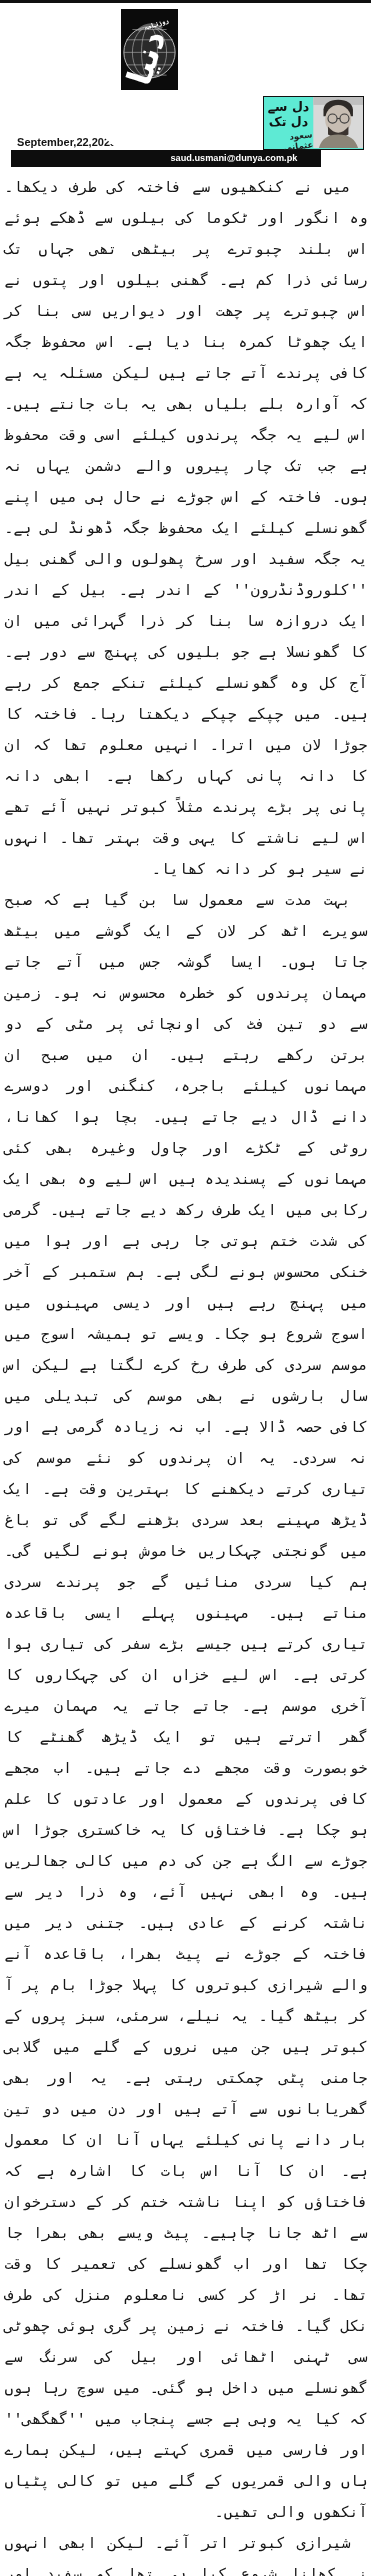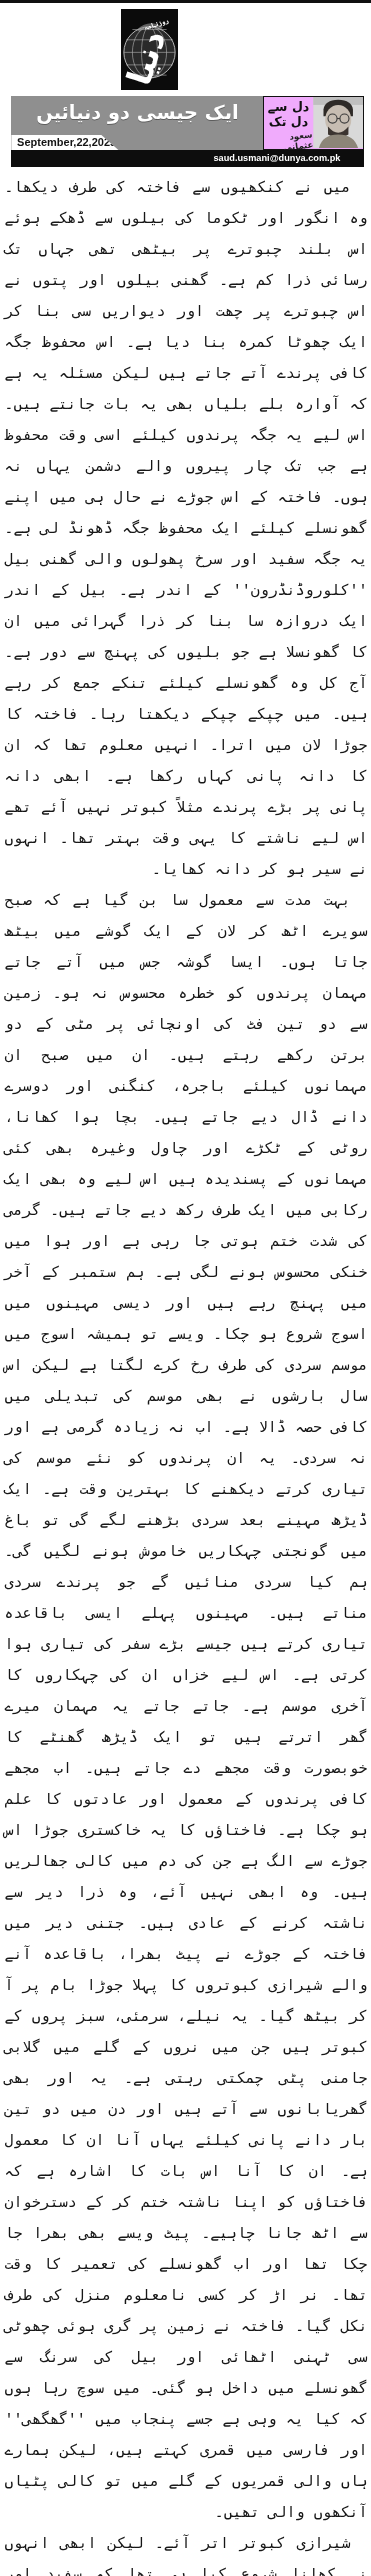--- a/index.html
+++ b/index.html
@@ -13,32 +13,32 @@
 
   
   .title-bar{position:absolute;left:11.4px;top:96px;width:252px;height:54px;background:#8f8f8f;}
   .article-title{position:absolute;left:0;top:4.6px;width:100%;text-align:center;color:#ffffff;
         font-size:19.4px;font-weight:bold;direction:rtl;font-family:"DejaVu Sans",sans-serif;
         text-shadow:0 0.6px 0.6px rgba(0,0,0,.35);}
   .date-strip{position:absolute;left:11.4px;top:135px;width:109px;height:15px;background:#ffffff;
         clip-path:polygon(0 0,90px 0,107px 15px,0 15px);}
   .date-text{font-size:11px;font-weight:bold;color:#151515;padding:1.1px 0 0 5.7px;letter-spacing:0;}
 
-  .column-box{position:absolute;left:263px;top:96px;width:101px;height:54px;background:#f0abfc;
+  .column-box{position:absolute;left:263px;top:96px;width:101px;height:54px;background:#5eead4;
         border:1.1px solid #111;box-sizing:border-box;display:flex;flex-direction:row;}
   .column-names{width:49px;display:flex;flex-direction:column;align-items:center;justify-content:flex-start;
         direction:rtl;padding-top:2.3px;}
   .column-name{font-size:12.6px;font-weight:bold;color:#111;line-height:15px;
         font-family:"DejaVu Sans",sans-serif;}
   .column-rule{width:30px;height:1.1px;background:#111;margin:1.7px 0 1.1px 0;}
   .signature{font-size:8.6px;font-weight:bold;color:#222;transform:rotate(-6deg);
         font-family:"DejaVu Sans",sans-serif;}
   .photo{flex:1;overflow:hidden;}
 
-  .email-bar{position:absolute;left:11.4px;top:150px;width:353px;height:16.6px;background:#0d0d0d;
+  .email-bar{position:absolute;left:11.4px;top:150px;width:310px;height:16.6px;background:#0d0d0d;
         display:flex;align-items:center;justify-content:flex-end;}
   .email-text{color:#ffffff;font-size:9.2px;font-weight:bold;padding-right:24px;
         font-family:"Liberation Sans",sans-serif;}
 
   
   .body-text{position:absolute;left:4.6px;top:173px;width:363px;direction:rtl;color:#161616;
         font-family:"DejaVu Sans",sans-serif;font-size:15px;line-height:31px;}
   .para{text-align:justify;text-align-last:right;text-indent:17px;margin:0;font-family:Liberation Mono, monospace;}
 </style>
 </head>
@@ -58,23 +58,20 @@
       <line x1="9" y1="54" x2="91" y2="54" stroke="#bdbdbd" stroke-width="1"></line>
       <line x1="9" y1="98" x2="91" y2="98" stroke="#bdbdbd" stroke-width="1"></line>
       <line x1="20" y1="36" x2="80" y2="36" stroke="#bdbdbd" stroke-width="1"></line>
       <line x1="20" y1="116" x2="80" y2="116" stroke="#bdbdbd" stroke-width="1"></line>
       <path d="M30 38 Q50 20 72 34" fill="none" stroke="#9a9a9a" stroke-width="6" opacity="0.6"></path>
       <text x="63" y="30" fill="#ffffff" font-size="11" font-weight="bold" text-anchor="middle" transform="rotate(-18 63 30)">روزنامہ</text>
       <text x="52" y="100" fill="#ffffff" font-size="58" font-weight="bold" text-anchor="middle" transform="rotate(-72 52 88)" style="font-family:'DejaVu Sans',sans-serif;">دنیا</text>
     </svg>
   </div>
 
-  <div class="title-bar">
-    <div class="article-title">ایک جیسی دو دنیائیں</div>
-  </div>
 
   <div class="date-strip">
     <div class="date-text">September,22,2025</div>
   </div>
 
   <div class="column-box">
     <div class="column-names">
       <div class="column-name">دل سے</div>
       <div class="column-name">دل تک</div>
       <div class="column-rule"></div>

